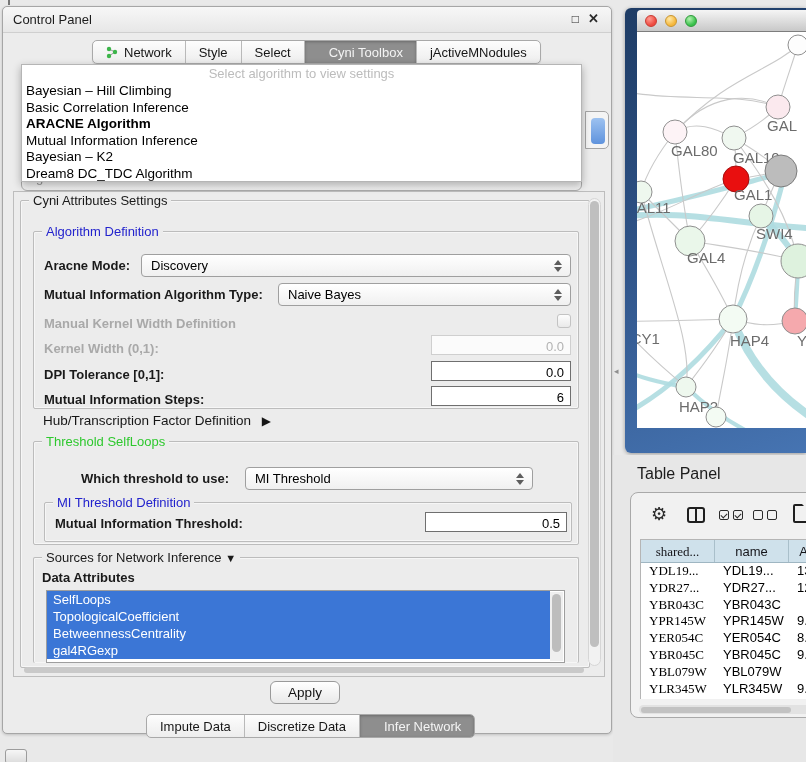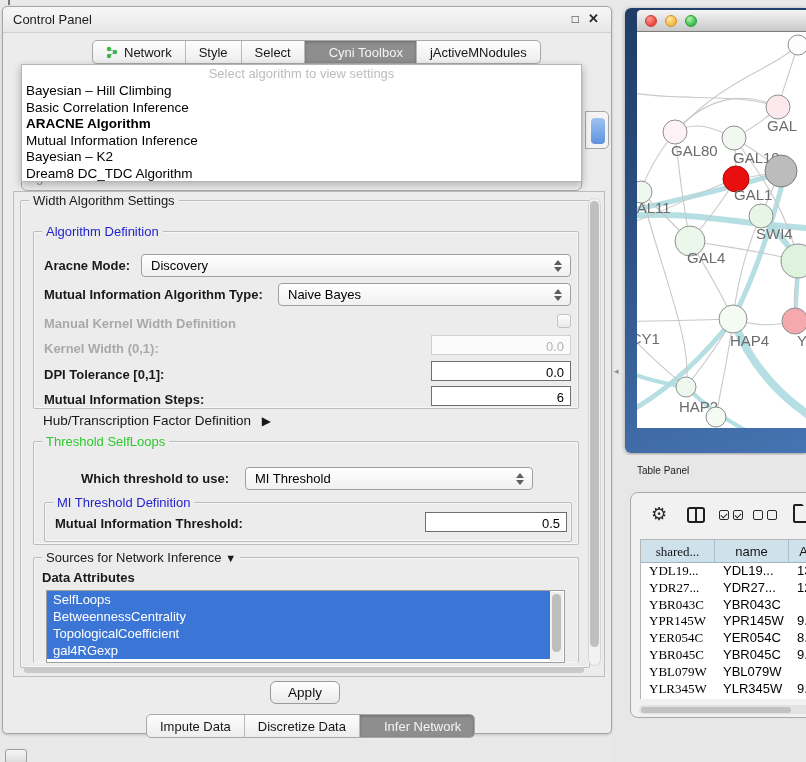--- a/index.html
+++ b/index.html
@@ -107,21 +107,21 @@
     border-radius:4px 0 0 0; }
   .light { position:absolute; top:5px; width:12px; height:12px; border-radius:50%; }
   #light-red { left:8px; background:radial-gradient(circle at 35% 30%, #ff9b92,#ee4b40 65%); border:1px solid #c93a32; }
   #light-yellow { left:28px; background:radial-gradient(circle at 35% 30%, #ffe9a8,#f5b73c 65%); border:1px solid #c9952f; }
   #light-green { left:48px; background:radial-gradient(circle at 35% 30%, #b4f2b0,#39c14b 65%); border:1px solid #2f9a3c; }
   #canvas { position:absolute; left:12px; top:24px; width:169px; height:396px; background:#ffffff; overflow:hidden; }
   #net-svg text { font-family:"Liberation Sans", sans-serif; font-size:15px; fill:#6c6c6c; }
 
   
   #tp-area { position:absolute; left:613px; top:455px; width:193px; height:307px; background:#e7e7e7; }
-  #tp-title { position:absolute; left:24px; top:10px; font-size:10px; color:#1c1c1c; }
+  #tp-title { position:absolute; left:24px; top:10px; font-size:16px; color:#1c1c1c; }
   #tp-card { position:absolute; left:17px; top:37px; width:190px; height:226px;
     background:#f1f1f1; border:1px solid #a9a9a9; border-radius:8px; }
   .tp-icon { position:absolute; top:12px; color:#2c2c2c; }
   #icon-gear { left:20px; font-size:18px; line-height:18px; }
   #icon-cols { left:56px; top:14px; width:18px; height:16px; border:2px solid #1f1f1f; border-radius:3px; }
   #icon-cols:before { content:""; position:absolute; left:6px; top:0; bottom:0; width:2px; background:#1f1f1f; }
   .cbpair { position:absolute; top:17px; display:flex; gap:4px; }
   .cb { width:10px; height:10px; border:1.6px solid #2b2b2b; border-radius:2px; position:relative; }
   .cb.ck:after { content:""; position:absolute; left:1px; top:1.5px; width:5px; height:3px;
     border-left:1.6px solid #2b2b2b; border-bottom:1.6px solid #2b2b2b; transform:rotate(-45deg); }
@@ -197,21 +197,21 @@
     <div class="dd-item">Basic Correlation Inference</div>
     <div class="dd-item bold">ARACNE Algorithm</div>
     <div class="dd-item">Mutual Information Inference</div>
     <div class="dd-item">Bayesian – K2</div>
     <div class="dd-item">Dream8 DC_TDC Algorithm</div>
   </div>
 
   <div id="panel">
 
     <div class="group" style="left:6px; top:8px; width:570px; height:468px;">
-      <span class="legend">Width Algorithm Settings</span>
+      <span class="legend">Cyni Attributes Settings</span>
 
       <div class="group" style="left:12px; top:30px; width:546px; height:178px;">
         <span class="legend blue">Algorithm Definition</span>
 
         <span class="lbl" style="left:10px; top:26px;">Aracne Mode:</span>
         <div class="combo" style="left:107px; top:22px; width:430px;">
           <span>Discovery</span>
           <span class="arrows"></span>
         </div>
 
@@ -257,22 +257,22 @@
 
       <div class="group" style="left:12px; top:356px; width:546px; height:106px; border-bottom:none;">
         <span class="legend">
           <span>Sources for Network Inference</span>
           <span style="font-size:11px;">▼</span>
         </span>
         <span class="lbl" style="left:8px; top:12px;">Data Attributes</span>
 
         <div id="attr-list" style="left:12px; top:32px; width:519px; height:73px;">
           <div class="attr-item">SelfLoops</div>
+          <div class="attr-item">TopologicalCoefficient</div>
           <div class="attr-item">BetweennessCentrality</div>
-          <div class="attr-item">TopologicalCoefficient</div>
           <div class="attr-item">gal4RGexp</div>
           <div id="attr-scroll">
             <div id="attr-thumb"></div>
           </div>
         </div>
       </div>
     </div>
 
     <div class="vscroll" style="right:3px; top:6px; height:468px;">
       <div class="vthumb" style="top:2px; height:446px;"></div>

